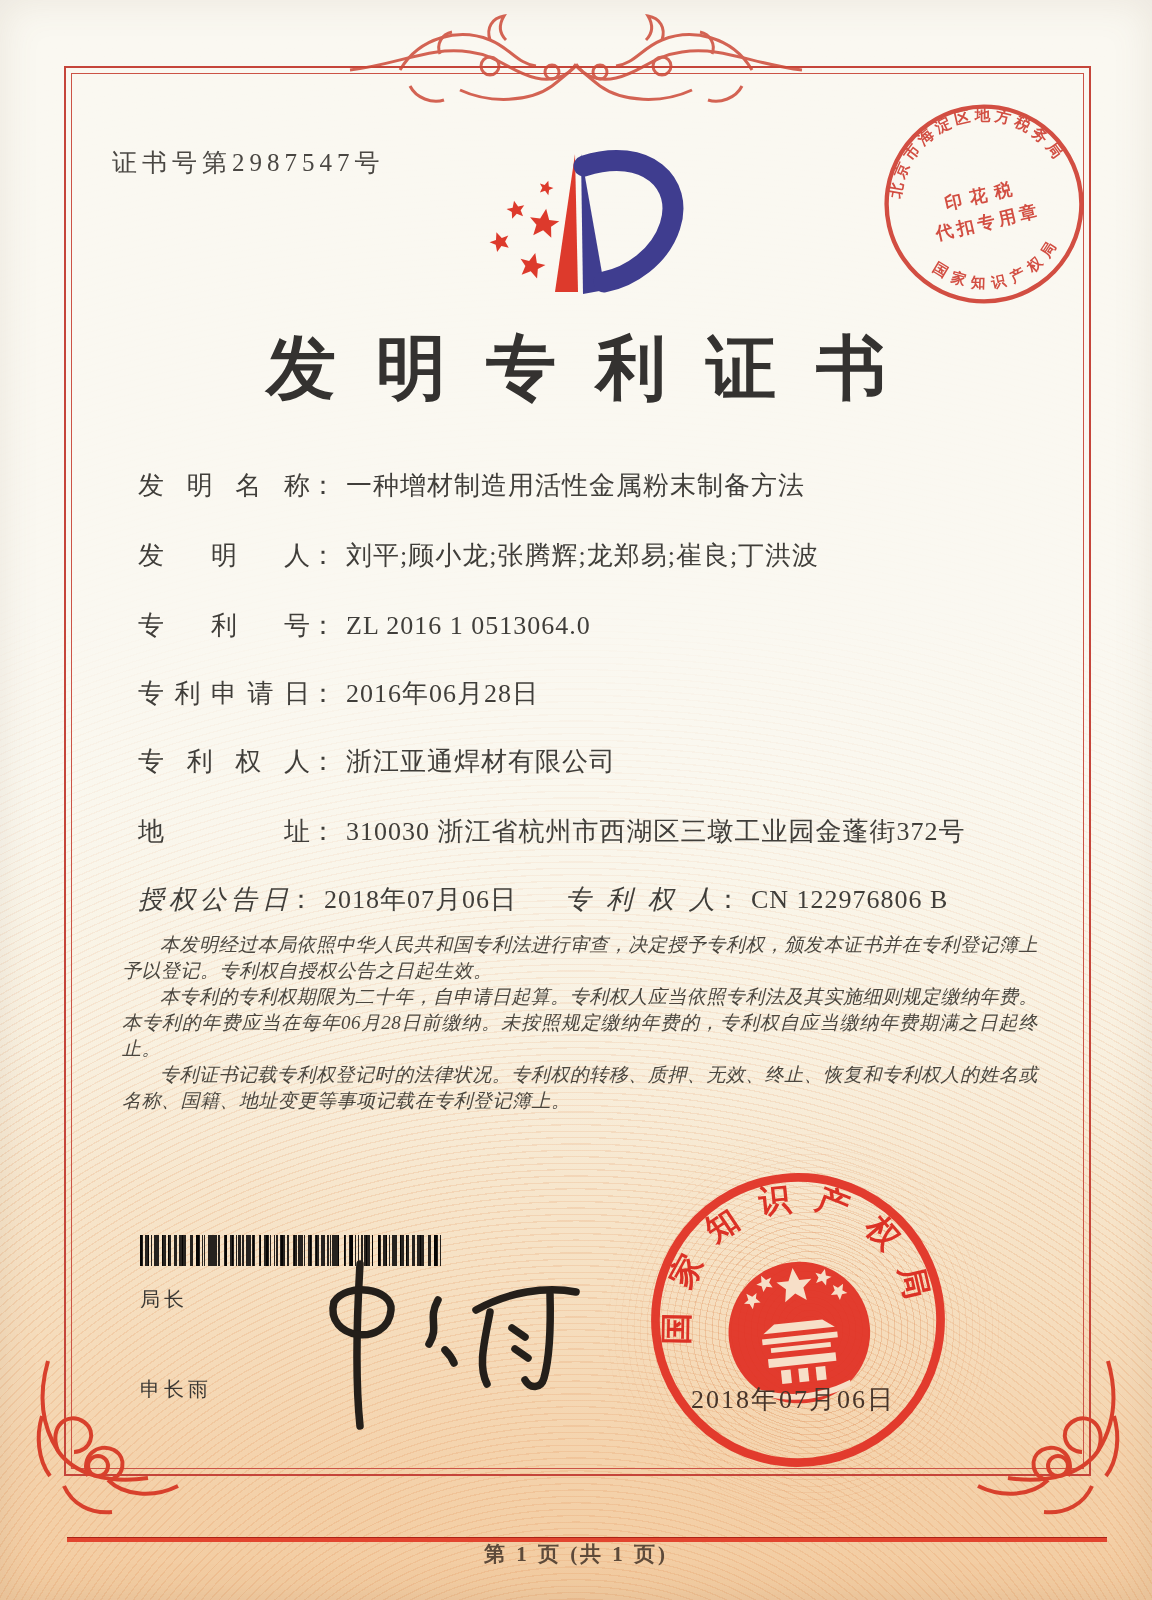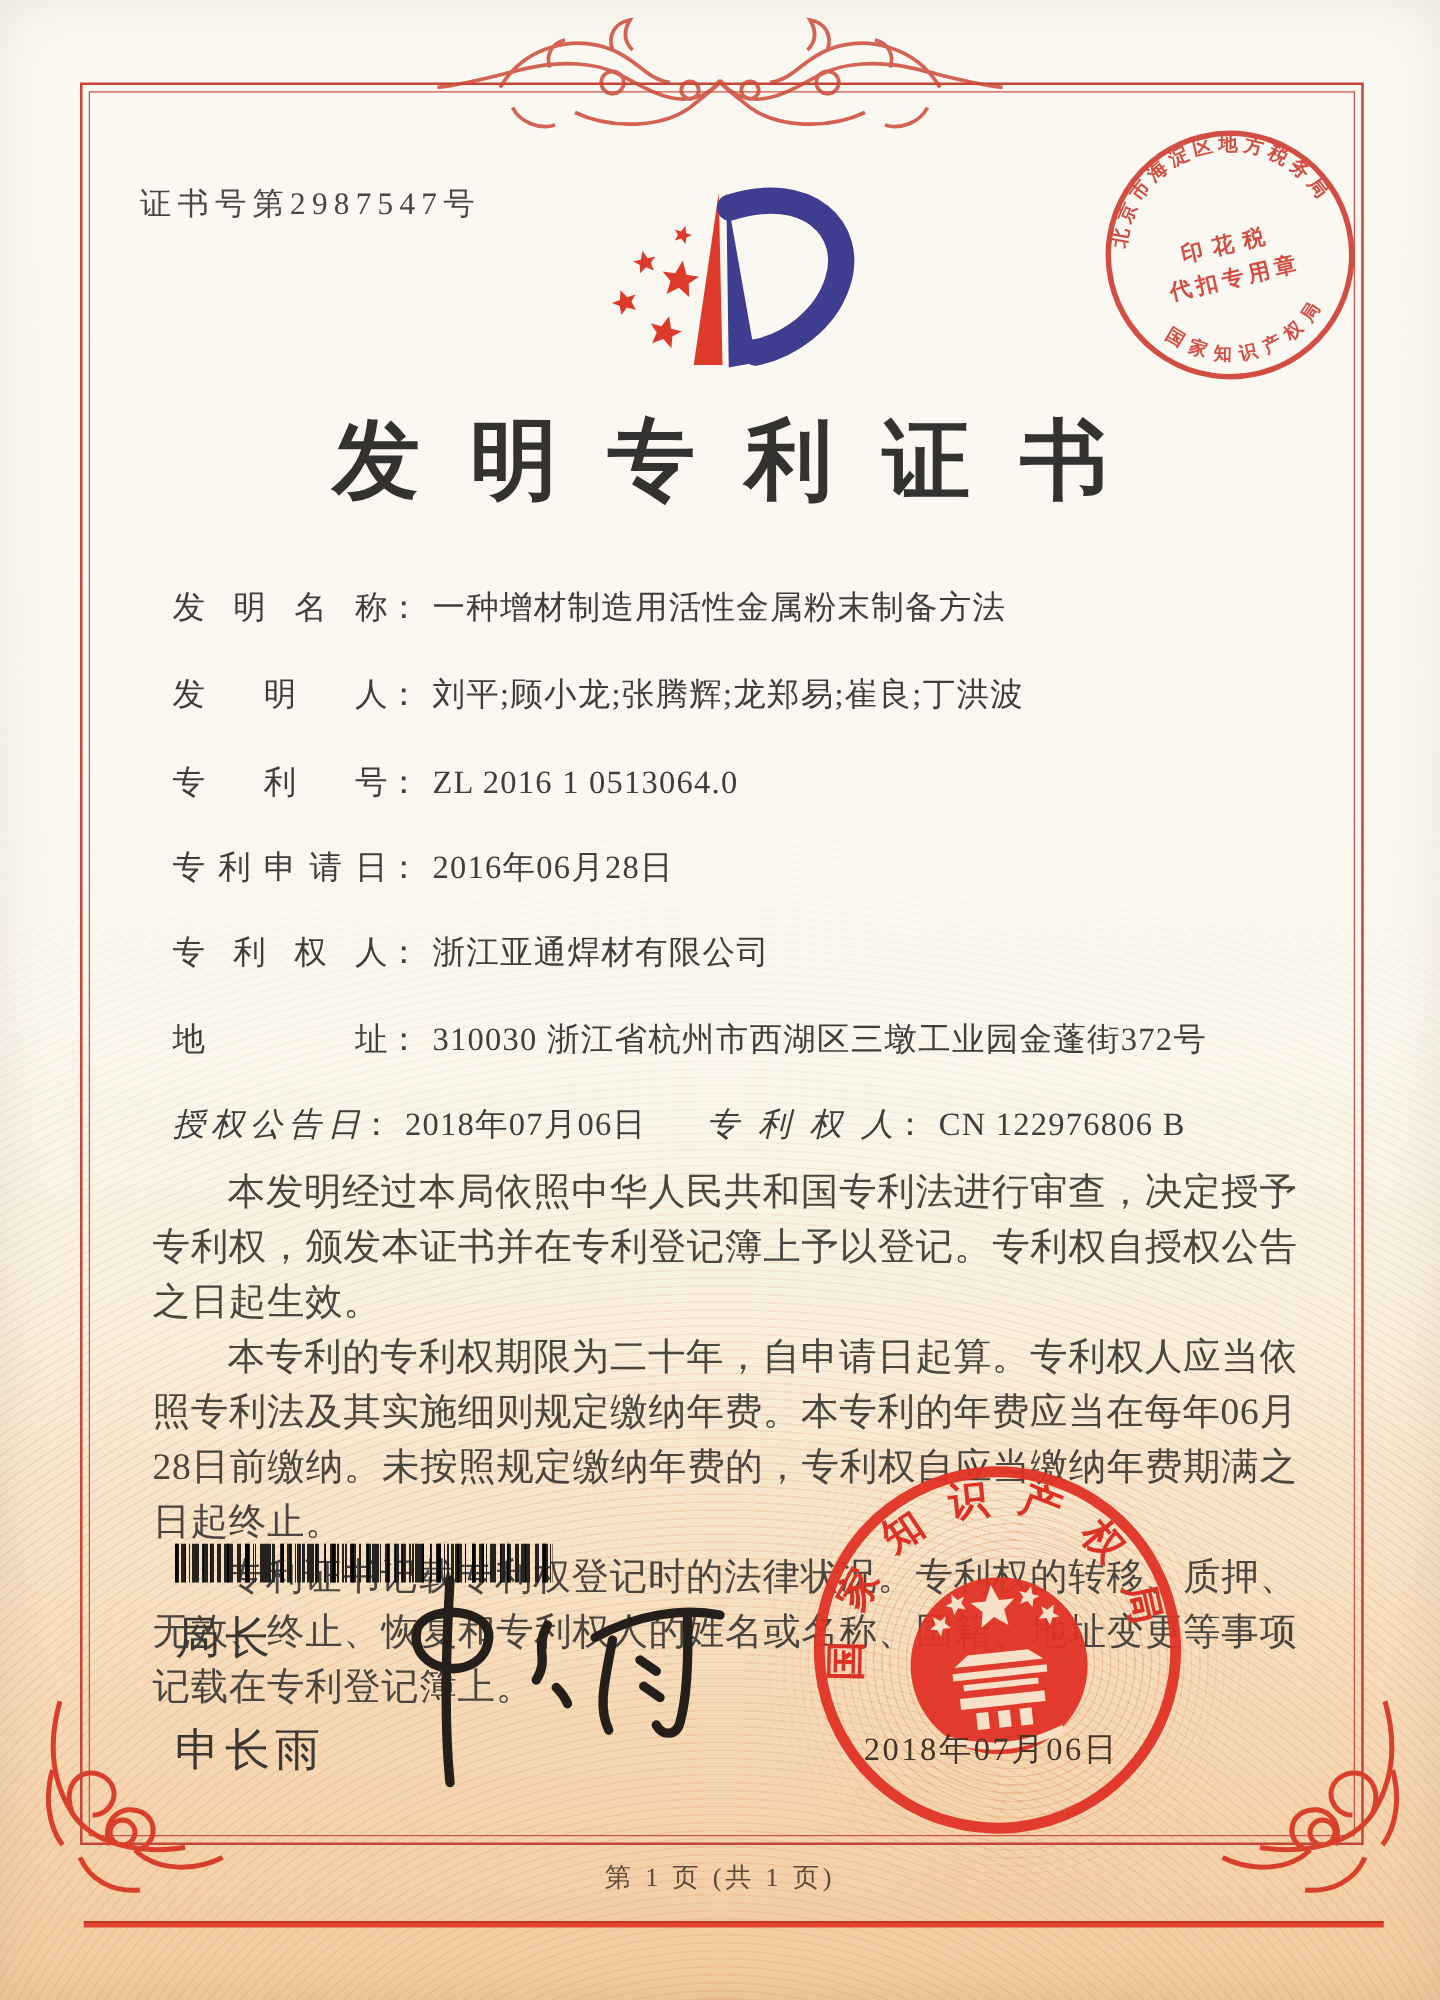--- a/index.html
+++ b/index.html
@@ -44,48 +44,48 @@
     font-size:70px; font-weight:bold; color:#343230;
   }
   .frow { position:absolute; left:138px; z-index:3; font-size:26px; color:#403e3a; white-space:nowrap; }
   .flabel { display:inline-block; width:172px; text-align:justify; text-align-last:justify; vertical-align:bottom; }
   .flabel.narrow { width:150px;font-style:italic; }
   .fcolon { display:inline-block; margin-right:10px; }
   .fvalue { letter-spacing:1px; }
   .fgroup2 { position:absolute; left:427px; top:0; }
   .body-text {
     position:absolute; left:122px; top:932px; width:916px; z-index:3;
-    font-size:30px; line-height:44px; color:#4a463f; text-align:justify;
+    font-size:19px; line-height:26px; color:#4a463f; text-align:justify;font-style:italic;
   }
   .body-text p { text-indent:2em; letter-spacing:0.5px; }
   
   .barcode {
     position:absolute; left:140px; top:1235px; width:302px; height:31px; z-index:3;
     background:
       repeating-linear-gradient(90deg, #26221e 0 2px, transparent 2px 5px, #26221e 5px 9px, transparent 9px 11px, #26221e 11px 12px, transparent 12px 17px),
       repeating-linear-gradient(90deg, #26221e 0 3px, transparent 3px 8px, #26221e 8px 9px, transparent 9px 14px);
     background-blend-mode:multiply;
   }
   .director-title, .director-name {
     position:absolute; left:140px; z-index:3;
     font-family:Liberation Serif, serif;
-    font-size:36px; color:#3b3834; letter-spacing:4px;
+    font-size:20px; color:#3b3834; letter-spacing:4px;
   }
   .director-title { top:1286px; }
   .director-name { top:1340px;margin-top:36px; }
   .signature { position:absolute; left:288px; top:1248px; z-index:4; }
   .seal { position:absolute; left:638px; top:1160px; z-index:4; transform:rotate(-6deg); }
   .seal-date {
     position:absolute; left:668px; top:1382px; width:250px; z-index:5;
     text-align:center; font-size:26px; color:#46342a; letter-spacing:2px;
   }
   .stamp { position:absolute; left:872px; top:92px; z-index:3; transform:rotate(-13deg); opacity:0.92; }
   .footer-page {
-    position:absolute; left:0; top:1488px; width:100%; z-index:3;
-    text-align:center; font-size:21px; color:#5d4a3a; letter-spacing:3px;
+    position:absolute; left:0; top:1540px; width:100%; z-index:3;
+    text-align:center; font-size:21px; color:#5d4a3a; letter-spacing:3px;font-weight:bold;
   }
   .logo { position:absolute; left:452px; top:144px; z-index:3; }
 </style>
 </head>
 <body>
 
 <div class="page">
 
   <div class="frame"></div>
   <div class="seal-rings"></div>

